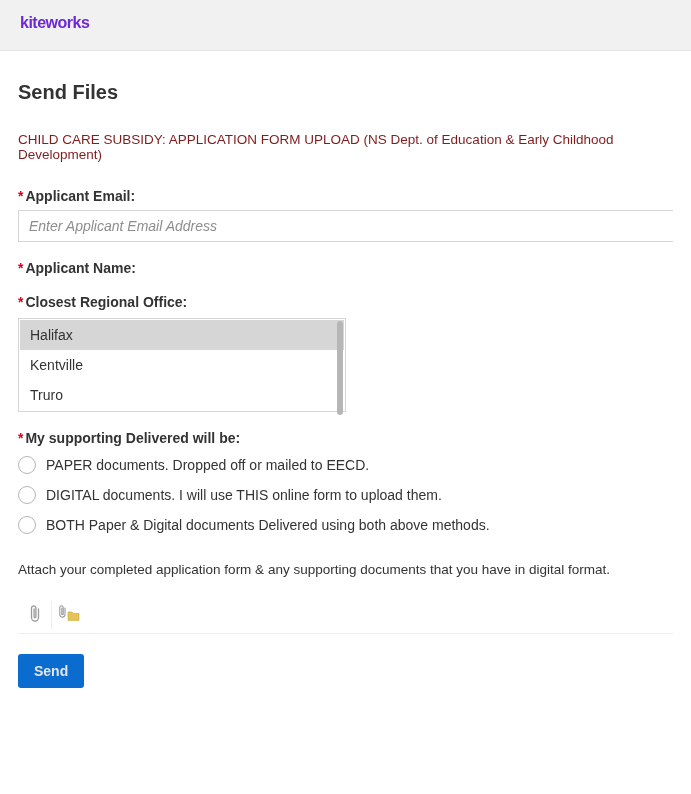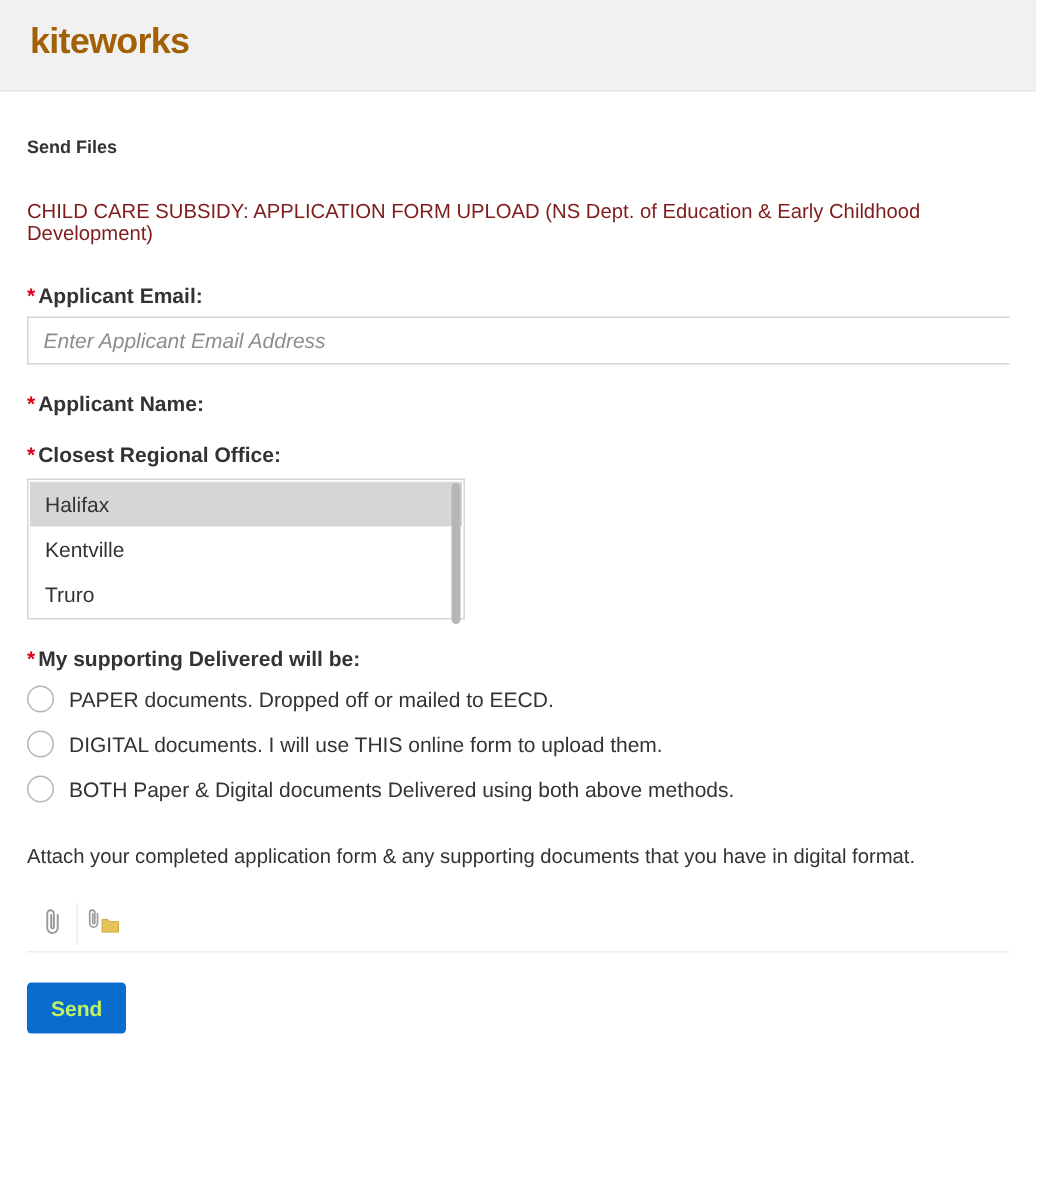--- a/index.html
+++ b/index.html
@@ -9,30 +9,30 @@
     color: #333;
     width: 691px;
     background: #fff;
   }
   .header {
     background: #f1f1f1;
     border-bottom: 1px solid #e3e3e3;
     padding: 14px 20px 18px 20px;
   }
   .logo {
-    font-size: 24px;
+    font-size: 16px;
     font-weight: 700;
-    color: #a16207;
+    color: #6d28d9;
     letter-spacing: -0.5px;
   }
   .content {
     padding: 30px 18px 18px 18px;
   }
   .page-title {
-    font-size: 12px;
+    font-size: 20px;
     font-weight: 700;
     margin-bottom: 28px;
   }
   .subtitle {
     font-size: 13.5px;
     color: #7f1d1d;
     margin-bottom: 26px;
   }
   .field {
     margin-bottom: 18px;
@@ -54,21 +54,21 @@
     border-right: none;
     padding: 7px 10px;
     font-size: 14px;
     color: #4c1d95;
     background: #fff;
     font-family: inherit;
     font-style: italic;
   }
   .text-input::placeholder { color: #8d8d8d; }
   .listbox {
-    width: 292px;
+    width: 328px;
     border: 1px solid #d6d6d6;
     background: #fff;
     position: relative;
     margin-top: 8px;
     padding: 1px;
   }
   .listbox-inner {
     max-height: 124px;
     overflow: hidden;
     position: relative;
@@ -134,21 +134,21 @@
     height: 28px;
     display: flex;
     align-items: center;
     justify-content: center;
     cursor: pointer;
     border-right: 1px solid #eee;
   }
   .tool-btn:last-child { border-right: none; }
   .send-btn {
     background: #0b6ccf;
-    color: #bef264;
+    color: #e5e5e5;
     border: none;
     padding: 9px 16px;
     font-size: 14px;
     font-weight: 600;
     border-radius: 3px;
     cursor: pointer;
     font-family: inherit;
   }
 </style>
 </head>

